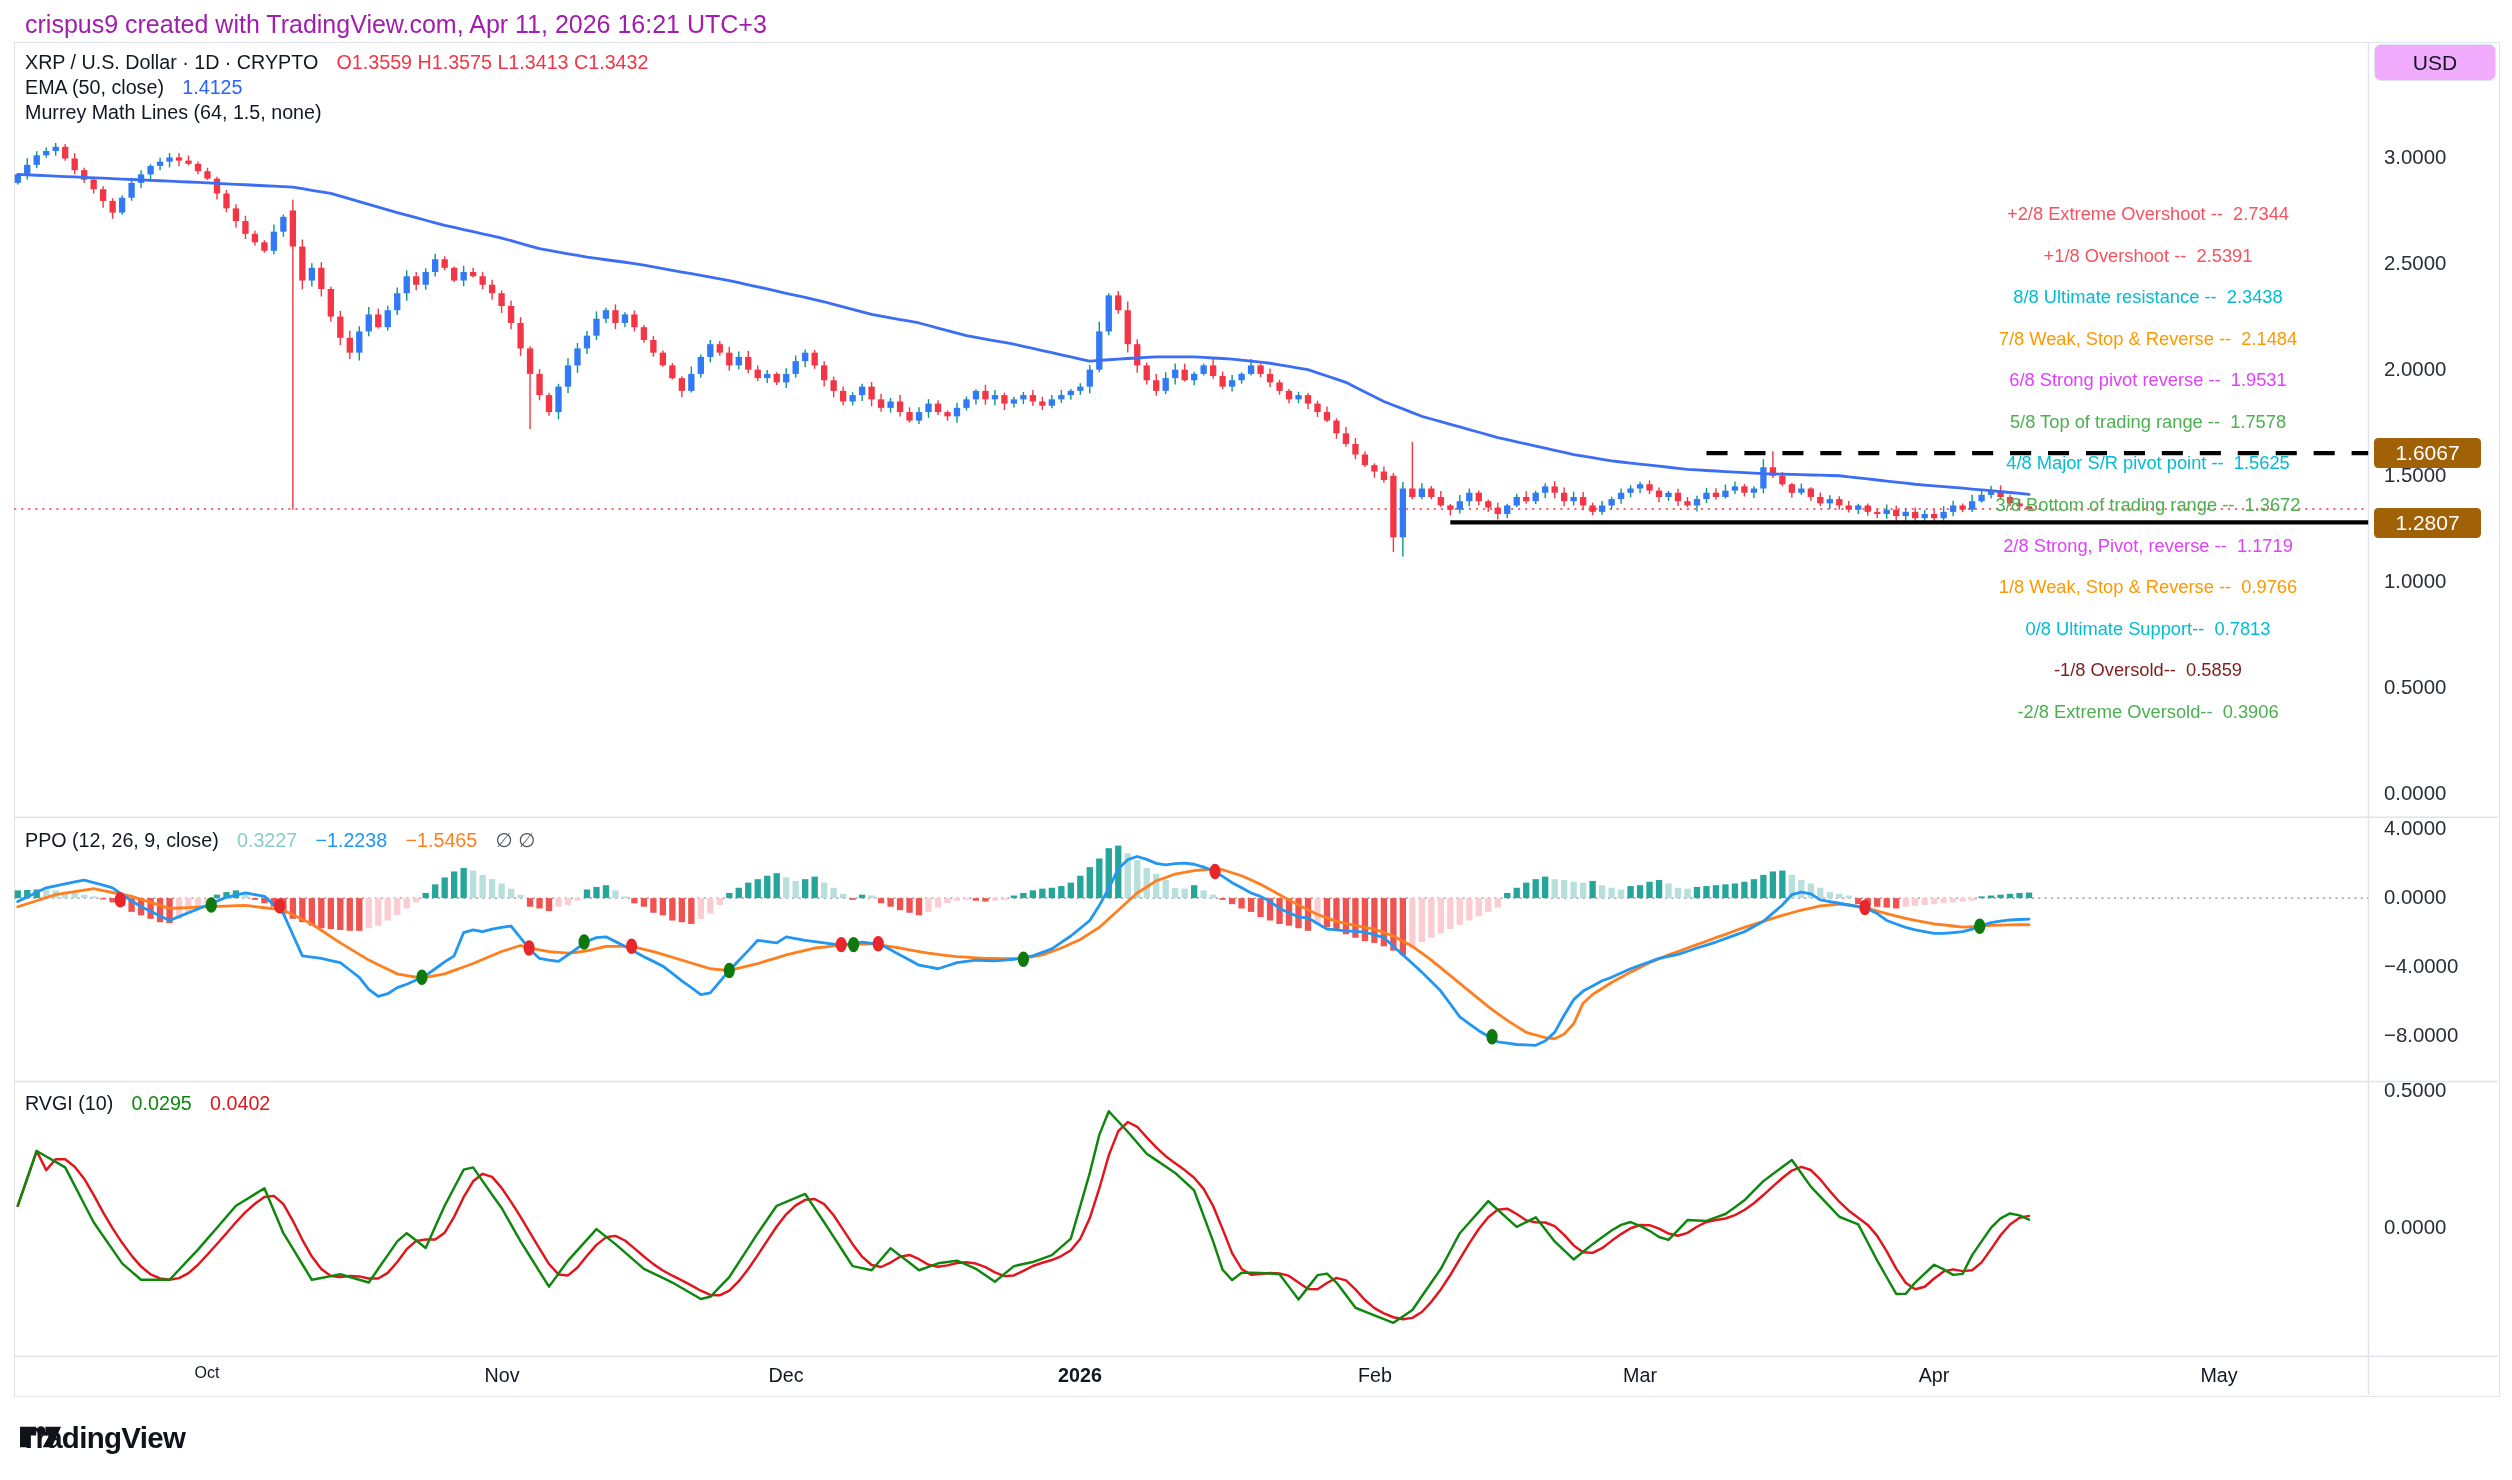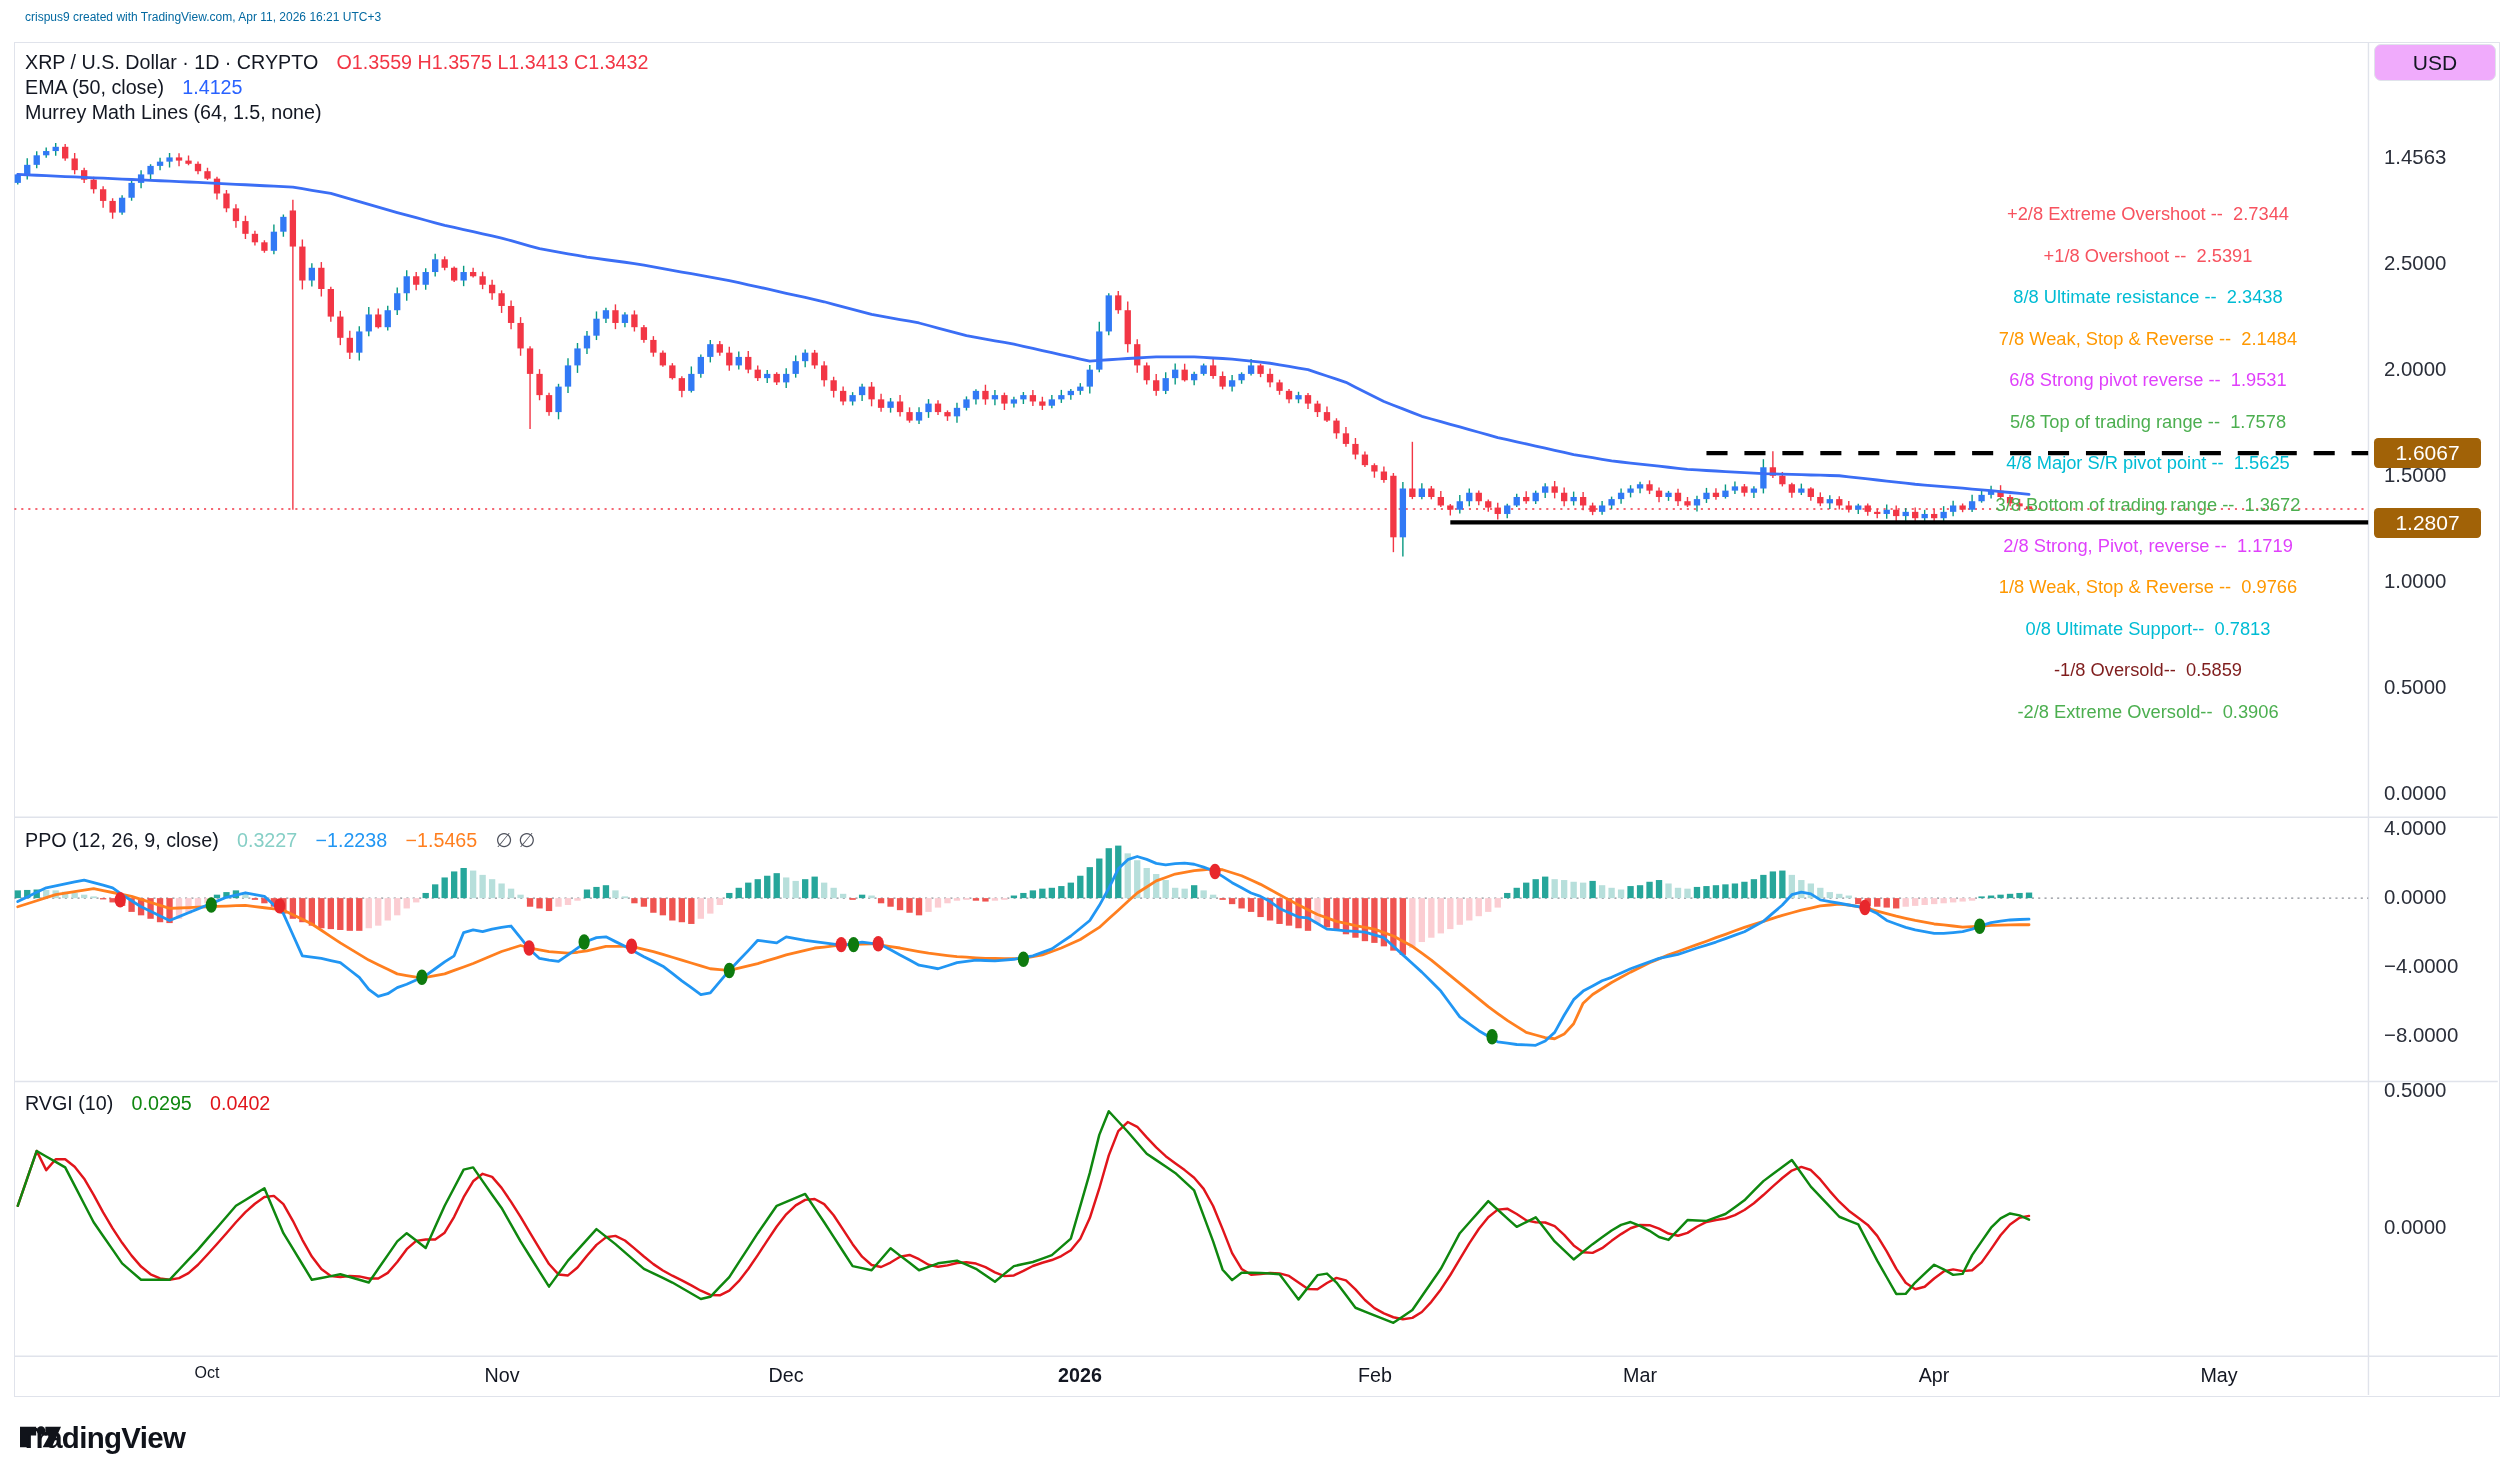--- a/index.html
+++ b/index.html
@@ -1,19 +1,19 @@
 <!DOCTYPE html>
 <html style="font-size:11.2px"><head>
 <meta charset="utf-8">
 <style>
   html,body{margin:0;padding:0;background:#ffffff;}
   #page{position:relative;width:2512px;height:1480px;background:#ffffff;overflow:hidden;
         font-family:"Liberation Sans",sans-serif;color:#131722;}
   .abs{position:absolute;}
-  #attribution{left:25px;top:9.8px;font-size:12px;color:#0369a1;}
+  #attribution{left:25px;top:9.8px;font-size:25px;color:#a21caf;}
   #card{left:14px;top:42px;width:2484px;height:1353px;border:0.7px solid #e0e3eb;background:#fff;}
   svg{position:absolute;left:0;top:0;}
   .legend-row{position:absolute;left:25px;display:flex;gap:18.3px;font-size:19.7px;align-items:baseline;white-space:nowrap;}
   .lg-title{color:#131722;font-weight:500;}
   .usd-btn{position:absolute;left:2374px;top:44px;width:122px;height:37px;border:1.4px solid #e0e3eb;
            border-radius:7px;display:flex;align-items:center;justify-content:center;
            font-size:21px;color:#131722;background:#f0abfc;box-sizing:border-box;}
   .price-box{position:absolute;left:2374px;width:107px;height:29.5px;background:#a16207;color:#fff;
              border-radius:4.2px;font-size:21px;display:flex;align-items:center;justify-content:center;}
   #footer-logo{left:19.7px;top:1421px;display:flex;align-items:center;gap:9.8px;}
@@ -740,21 +740,21 @@
 
   <div id="footer-logo" class="abs">
     <svg width="41" height="32" viewBox="0 0 76 50">
       <path d="M0 6 h30 v16 h-15 v22 h-15 z" fill="#10131a"></path>
       <circle cx="39" cy="13" r="8" fill="#10131a"></circle>
       <path d="M47 6 h29 L59 44 h-17 l12 -22 h-7 z" fill="#10131a"></path>
     </svg>
     <span class="wordmark">TradingView</span>
   </div>
 
-<div class="abs" style="left: 2384px; top: 146px; font-size: 20.4px; color: rgb(42, 46, 57);">1.4563</div>
+<div class="abs" style="left: 2384px; top: 146px; font-size: 20.4px; color: rgb(42, 46, 57);">3.0000</div>
     <div class="abs" style="left: 2384px; top: 252px; font-size: 20.4px; color: rgb(42, 46, 57);">2.5000</div>
     <div class="abs" style="left: 2384px; top: 358px; font-size: 20.4px; color: rgb(42, 46, 57);">2.0000</div>
     <div class="abs" style="left: 2384px; top: 464px; font-size: 20.4px; color: rgb(42, 46, 57);">1.5000</div>
     <div class="abs" style="left: 2384px; top: 570px; font-size: 20.4px; color: rgb(42, 46, 57);">1.0000</div>
     <div class="abs" style="left: 2384px; top: 676px; font-size: 20.4px; color: rgb(42, 46, 57);">0.5000</div>
     <div class="abs" style="left: 2384px; top: 782px; font-size: 20.4px; color: rgb(42, 46, 57);">0.0000</div>
     <div class="abs" style="left: 2384px; top: 817px; font-size: 20.4px; color: rgb(42, 46, 57);">4.0000</div>
     <div class="abs" style="left: 2384px; top: 886px; font-size: 20.4px; color: rgb(42, 46, 57);">0.0000</div>
     <div class="abs" style="left: 2384px; top: 955px; font-size: 20.4px; color: rgb(42, 46, 57);">−4.0000</div>
     <div class="abs" style="left: 2384px; top: 1024px; font-size: 20.4px; color: rgb(42, 46, 57);">−8.0000</div>

